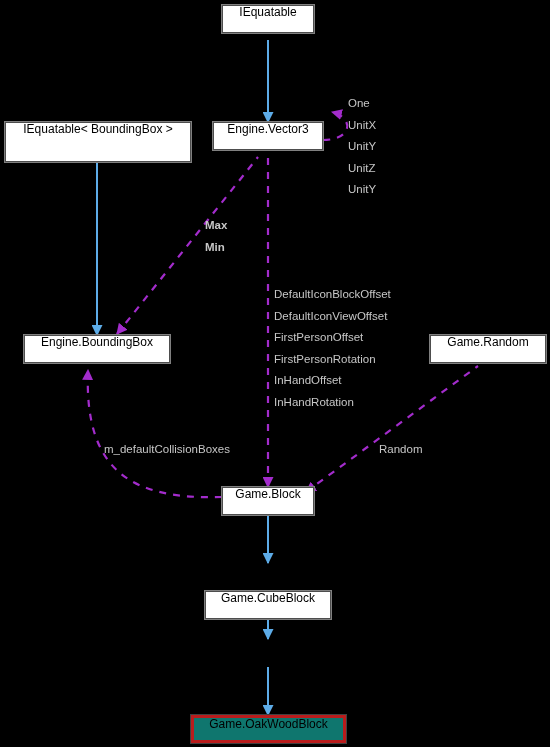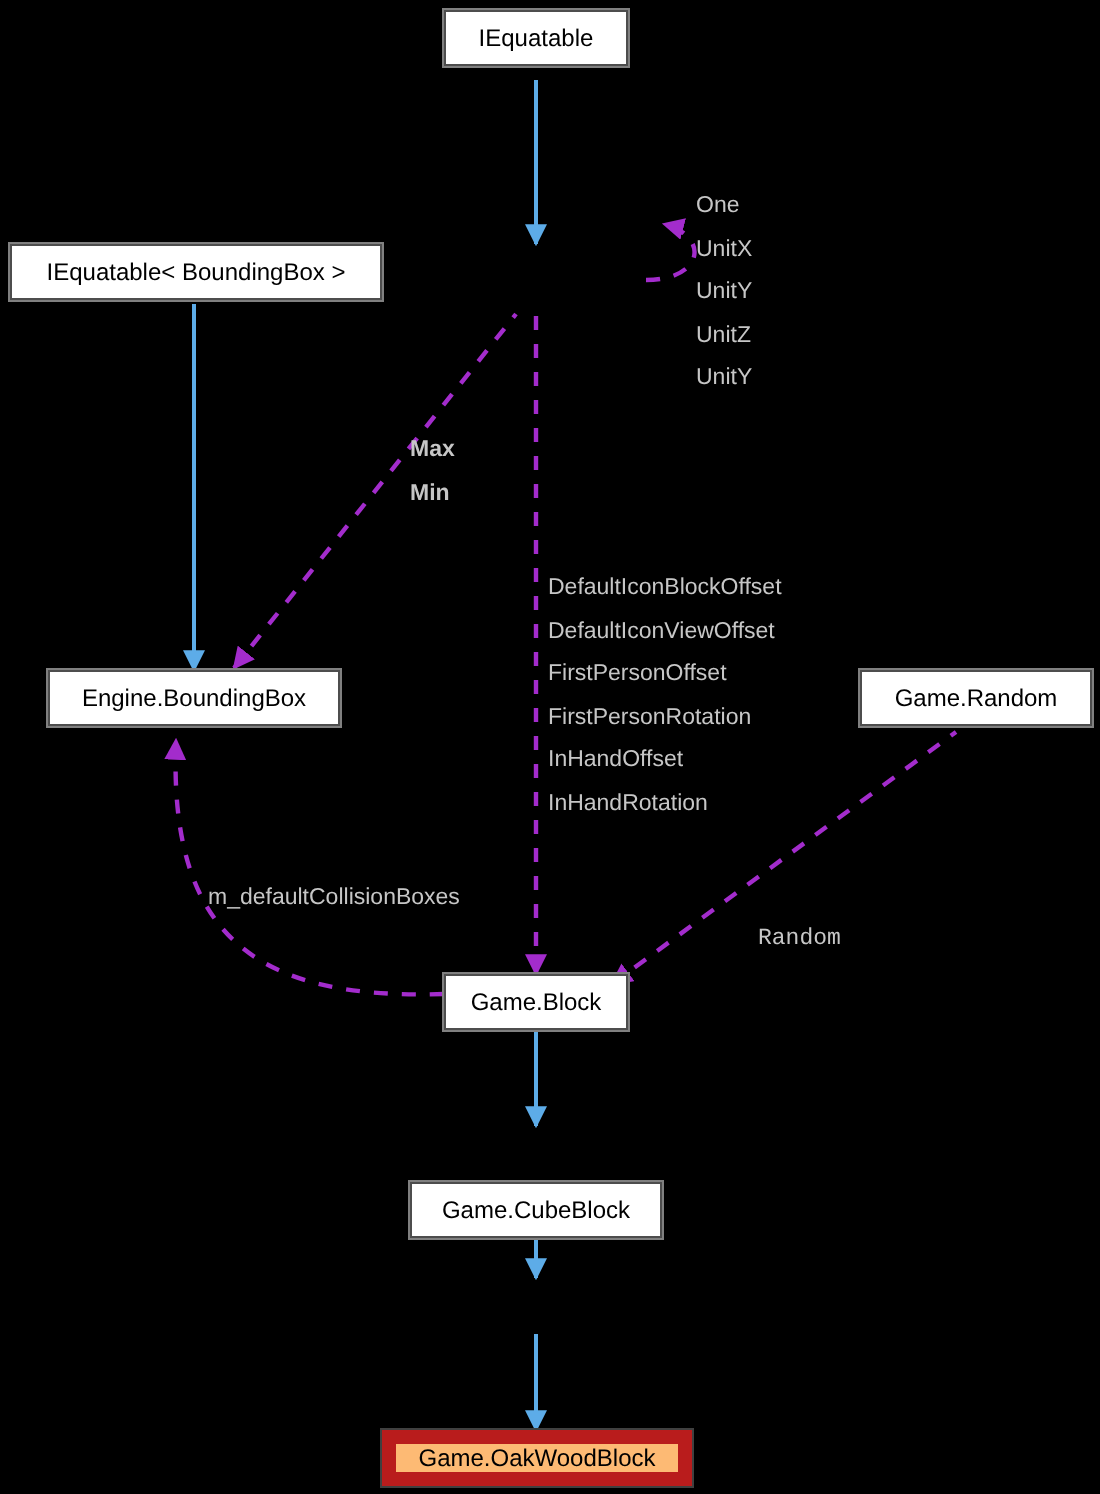--- a/index.html
+++ b/index.html
@@ -28,29 +28,29 @@
   .node {
     position: absolute;
     box-sizing: border-box;
     border: 1px solid #4d4d4d;
     outline: 1px solid #808080;
     background: #ffffff;
     color: #000000;
     font-size: 12px;
     line-height: 1;
     display: flex;
-    align-items: center;
+    align-items: flex-start;
     justify-content: center;
     white-space: nowrap;
     letter-spacing: 0px;
     z-index: 5;
   }
   .node.highlight {
-    background: #fdba74;
-    border: 7px solid #b91c1c;
+    background: #0f766e;
+    border: 3px solid #b91c1c;
     outline: 1px solid #404040;
   }
   .edge-label {
     position: absolute;
     color: #c6c6c6;
     font-size: 11.5px;
     line-height: 1;
     white-space: nowrap;
     z-index: 4;
   }
@@ -93,24 +93,27 @@
       <line x1="306" y1="492" x2="478" y2="366" marker-start="url(#arrow-purple)"></line>
       <path d="M 222 497 C 130 500 84 470 88 370" marker-end="url(#arrow-purple)"></path>
       <path d="M 323 140 C 352 140 355 118 332 112" marker-end="url(#arrow-purple)"></path>
     </g>
   </svg>
 
   <div class="node" style="left:222px; top:5px; width:92px; height:28px;">
     <span>IEquatable</span>
   </div>
 
-  <div class="node" style="left:5px; top:122px; width:186px; height:28px;">
+  <div class="node" style="left:5px; top:122px; width:186px; height:40px;">
     <span>IEquatable&lt; BoundingBox &gt;</span>
   </div>
 
+  <div class="node" style="left:213px; top:122px; width:110px; height:28px;">
+    <span>Engine.Vector3</span>
+  </div>
 
   <div class="node" style="left:24px; top:335px; width:146px; height:28px;">
     <span>Engine.BoundingBox</span>
   </div>
 
   <div class="node" style="left:430px; top:335px; width:116px; height:28px;">
     <span>Game.Random</span>
   </div>
 
   <div class="node" style="left:222px; top:487px; width:92px; height:28px;">
@@ -143,15 +146,15 @@
     <span class="edge-label">DefaultIconBlockOffset</span>
     <span class="edge-label">DefaultIconViewOffset</span>
     <span class="edge-label">FirstPersonOffset</span>
     <span class="edge-label">FirstPersonRotation</span>
     <span class="edge-label">InHandOffset</span>
     <span class="edge-label">InHandRotation</span>
   </div>
 
   <span class="edge-label" style="left:104px; top:444px;">m_defaultCollisionBoxes</span>
 
-  <span class="edge-label" style="left:379px; top:464px;font-family:Liberation Mono, monospace;">Random</span>
+  <span class="edge-label" style="left:379px; top:444px;">Random</span>
 
 </div>
 
 </body></html>

